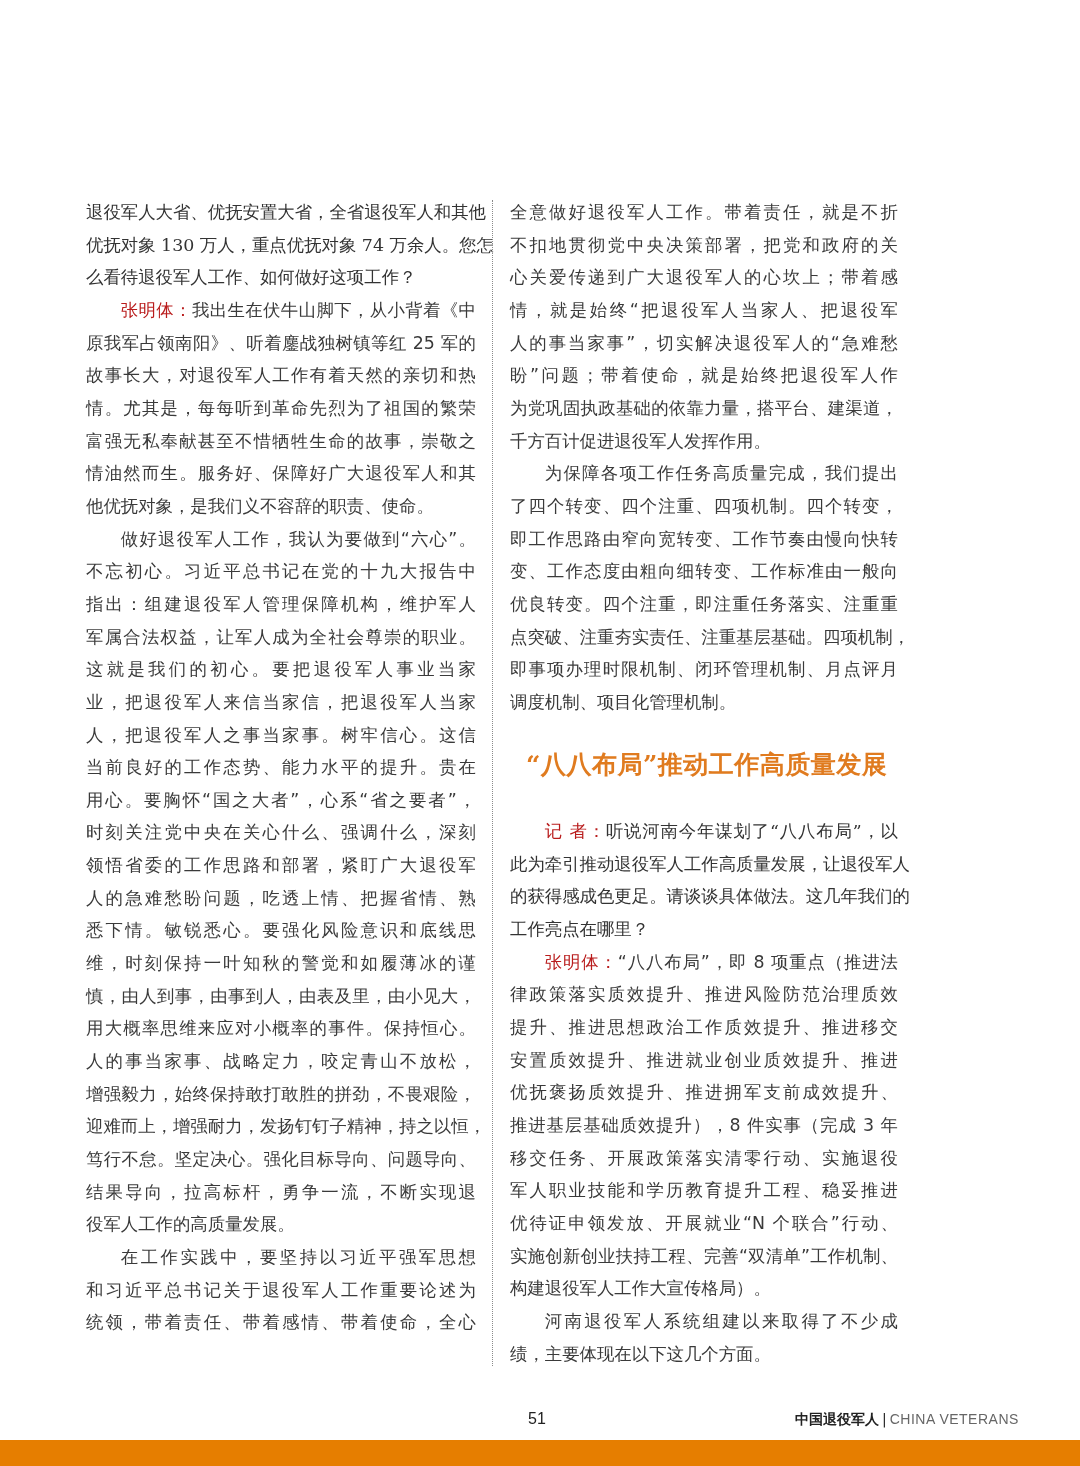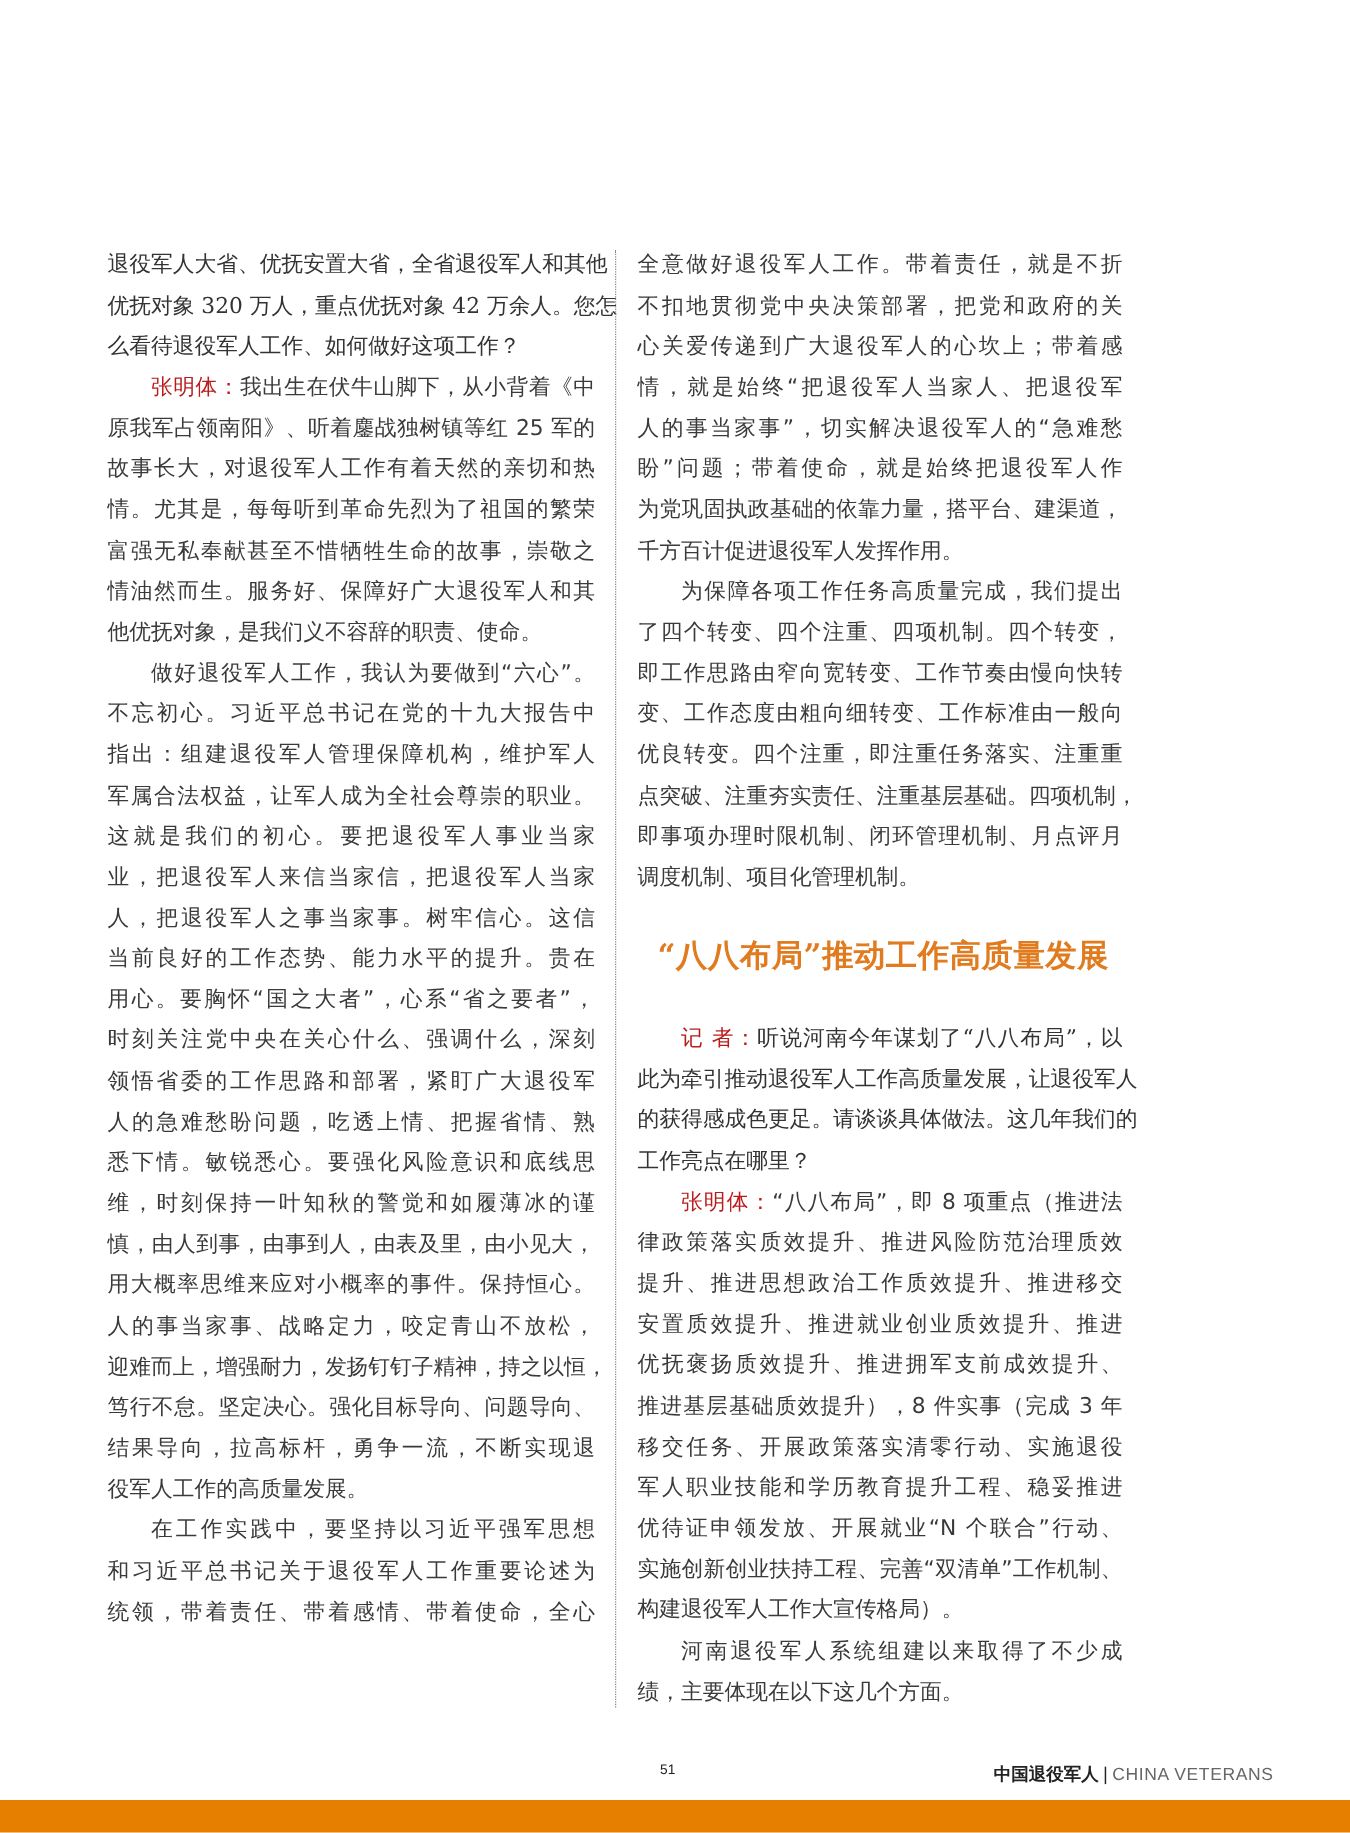--- a/index.html
+++ b/index.html
@@ -28,42 +28,42 @@
     border-left: 1px dotted #8a8a8a;
   }
   .section-heading {
     position: absolute; left: 526px; top: 745px; width: 372px;
     font-family: "DejaVu Serif", "Liberation Serif", serif;
     font-weight: bold; font-size: 25px; color: #e07b1f; line-height: 40px;
     white-space: nowrap; letter-spacing: 0.5px;
   }
   .page-number {
     position: absolute; left: 528px; top: 1410px;
-    font-family: "Liberation Sans", sans-serif; font-size: 11px; color: #222;
+    font-family: "Liberation Sans", sans-serif; font-size: 16px; color: #222;
   }
   .footer-brand {
     position: absolute; left: 795px; top: 1411px;
     font-size: 14px; color: #222; white-space: nowrap;
   }
   .footer-brand .cn { font-weight: bold; font-family: "DejaVu Sans", sans-serif; }
   .footer-brand .sep { margin: 0 3px; }
   .footer-brand .en { font-family: Liberation Sans, sans-serif; color: #666; font-size: 14px; letter-spacing: 0.5px; }
   .bottom-bar {
     position: absolute; left: 0; top: 1440px; width: 1080px; height: 26px;
     background: #e67e00;
   }
 </style>
 </head>
 <body>
 
 <div>
 
   <div class="col col-left" id="left-col">
       <div class="line q"><span>退役军人大省、优抚安置大省，全省退役军人和其他</span></div>
-      <div class="line q"><span>优抚对象 320 万人，重点优抚对象 42 万余人。您怎</span></div>
+      <div class="line q"><span>优抚对象 130 万人，重点优抚对象 74 万余人。您怎</span></div>
       <div class="line last q"><span>么看待退役军人工作、如何做好这项工作？</span></div>
       <div class="line" style="text-indent: 2em;"><span class="speaker">张明体：</span><span>我出生在伏牛山脚下，从小背着《中</span></div>
       <div class="line"><span>原我军占领南阳》、听着鏖战独树镇等红 25 军的</span></div>
       <div class="line"><span>故事长大，对退役军人工作有着天然的亲切和热</span></div>
       <div class="line"><span>情。尤其是，每每听到革命先烈为了祖国的繁荣</span></div>
       <div class="line"><span>富强无私奉献甚至不惜牺牲生命的故事，崇敬之</span></div>
       <div class="line"><span>情油然而生。服务好、保障好广大退役军人和其</span></div>
       <div class="line last"><span>他优抚对象，是我们义不容辞的职责、使命。</span></div>
       <div class="line" style="text-indent: 2em;"><span>做好退役军人工作，我认为要做到“六心”。</span></div>
       <div class="line"><span>不忘初心。习近平总书记在党的十九大报告中</span></div>
@@ -75,20 +75,21 @@
       <div class="line"><span>当前良好的工作态势、能力水平的提升。贵在</span></div>
       <div class="line"><span>用心。要胸怀“国之大者”，心系“省之要者”，</span></div>
       <div class="line"><span>时刻关注党中央在关心什么、强调什么，深刻</span></div>
       <div class="line"><span>领悟省委的工作思路和部署，紧盯广大退役军</span></div>
       <div class="line"><span>人的急难愁盼问题，吃透上情、把握省情、熟</span></div>
       <div class="line"><span>悉下情。敏锐悉心。要强化风险意识和底线思</span></div>
       <div class="line"><span>维，时刻保持一叶知秋的警觉和如履薄冰的谨</span></div>
       <div class="line"><span>慎，由人到事，由事到人，由表及里，由小见大，</span></div>
       <div class="line"><span>用大概率思维来应对小概率的事件。保持恒心。</span></div>
       <div class="line"><span>人的事当家事、战略定力，咬定青山不放松，</span></div>
+      <div class="line"><span>增强毅力，始终保持敢打敢胜的拼劲，不畏艰险，</span></div>
       <div class="line"><span>迎难而上，增强耐力，发扬钉钉子精神，持之以恒，</span></div>
       <div class="line"><span>笃行不怠。坚定决心。强化目标导向、问题导向、</span></div>
       <div class="line"><span>结果导向，拉高标杆，勇争一流，不断实现退</span></div>
       <div class="line last"><span>役军人工作的高质量发展。</span></div>
       <div class="line" style="text-indent: 2em;"><span>在工作实践中，要坚持以习近平强军思想</span></div>
       <div class="line"><span>和习近平总书记关于退役军人工作重要论述为</span></div>
       <div class="line"><span>统领，带着责任、带着感情、带着使命，全心</span></div>
     </div>
 
   <div class="divider"></div>

